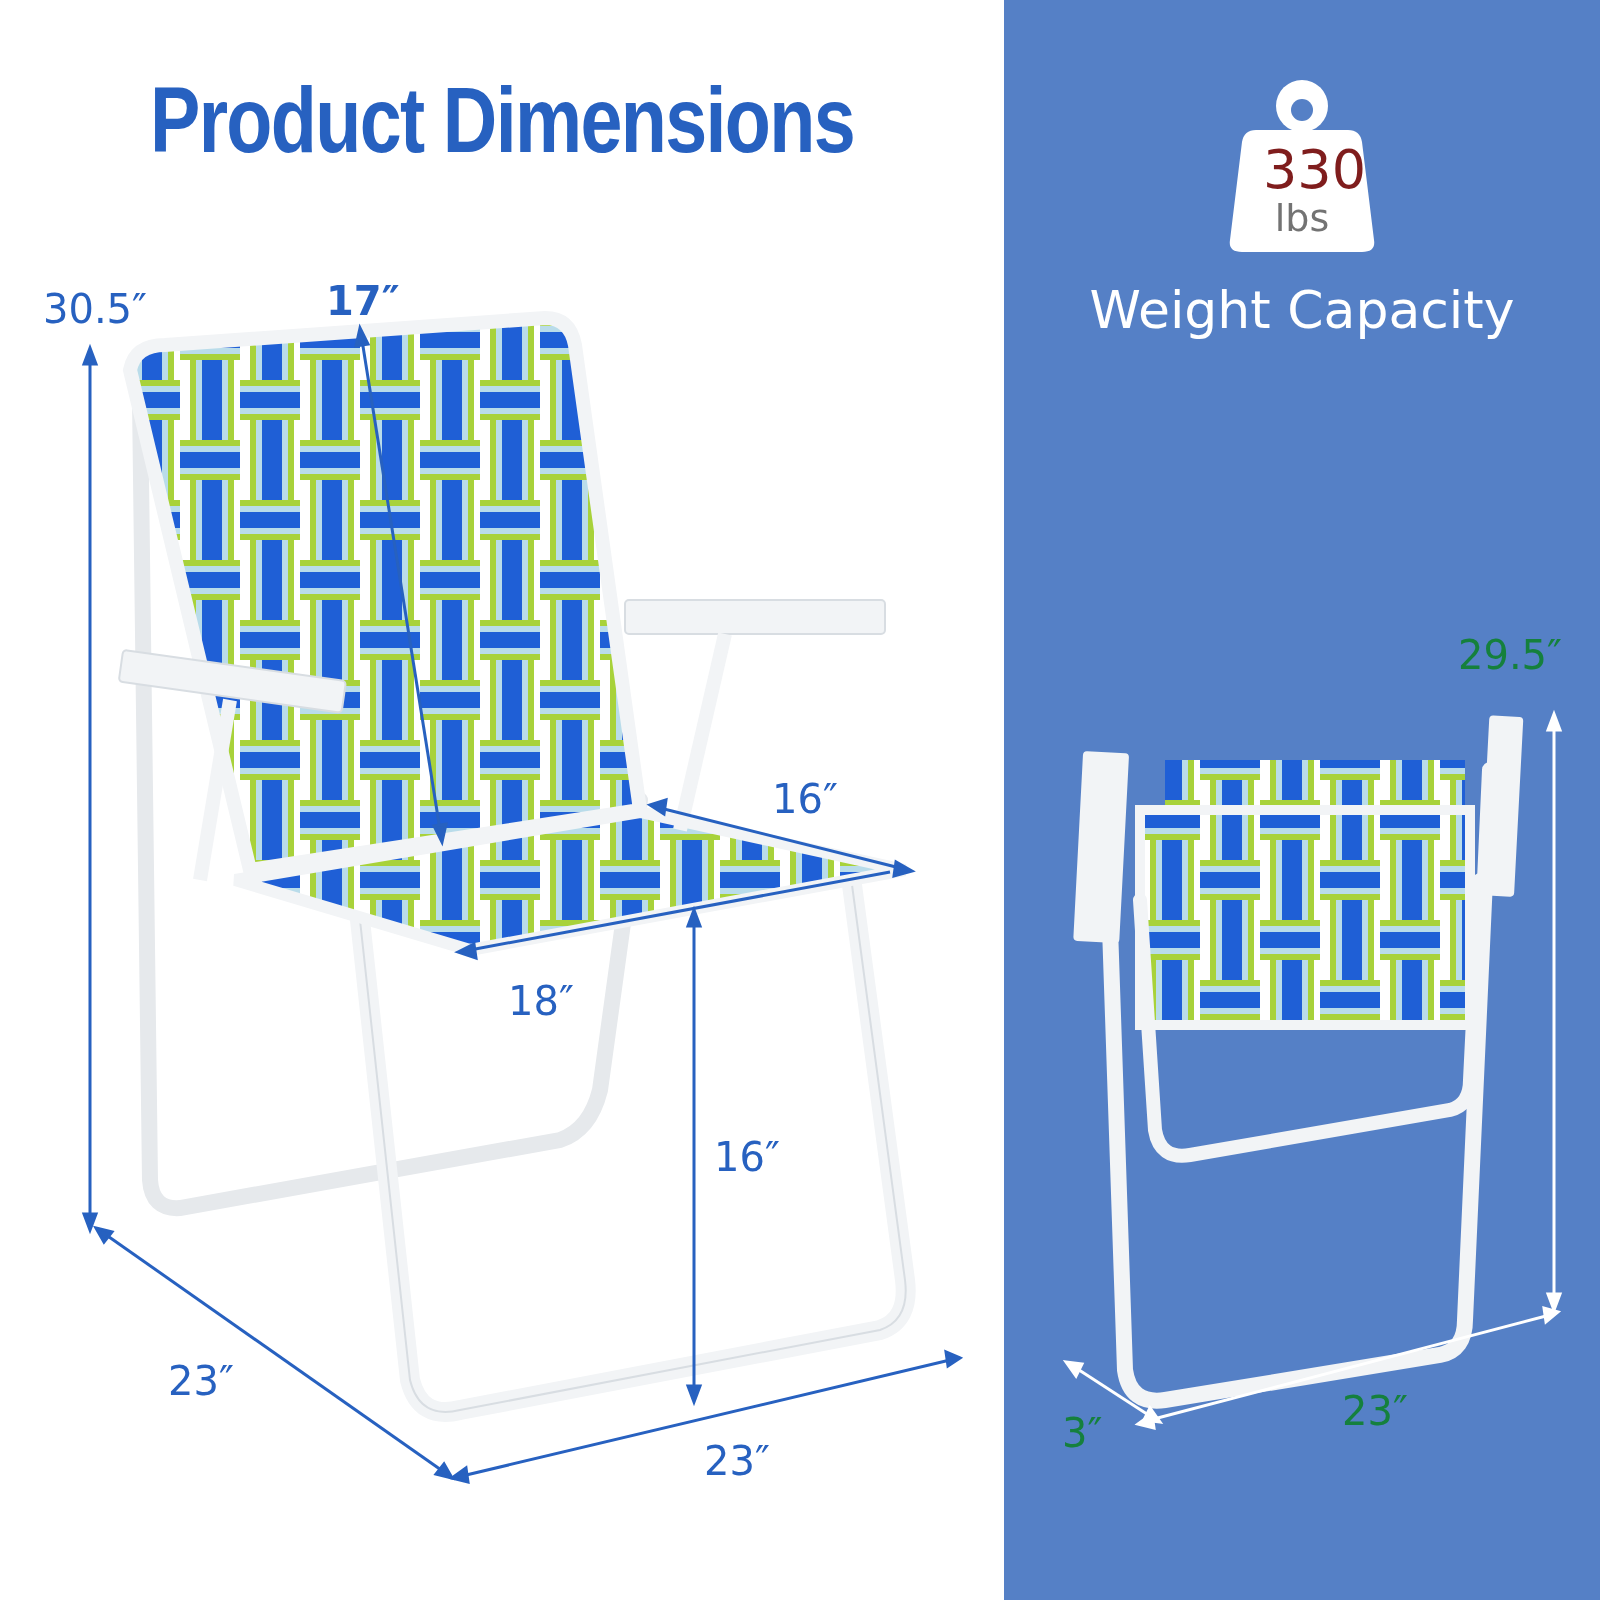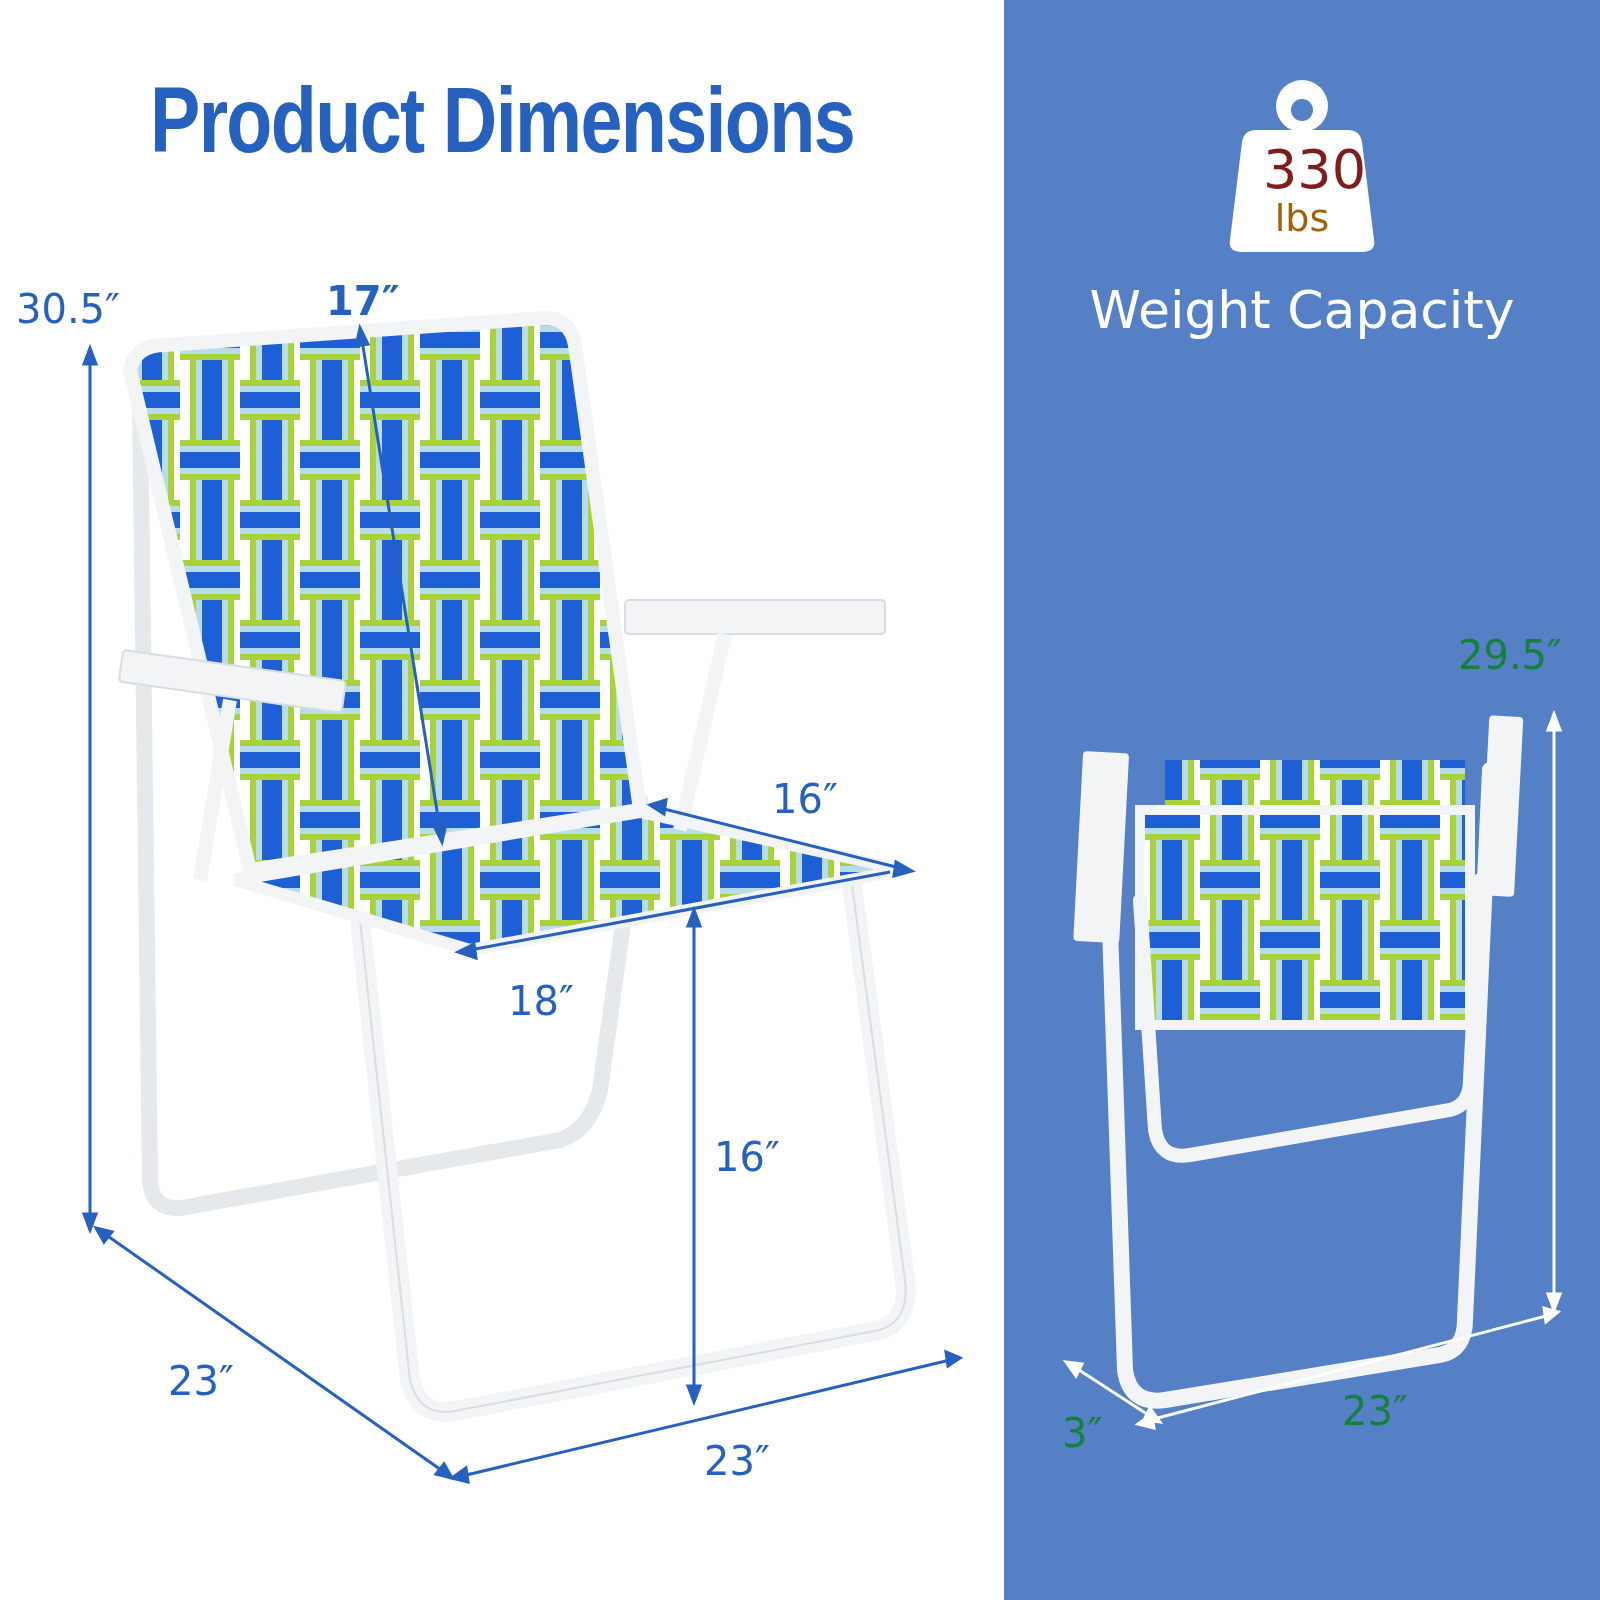--- a/index.html
+++ b/index.html
@@ -3,21 +3,21 @@
 <meta charset="utf-8">
 <style>
   html, body { margin:0; padding:0; }
   body { width:1600px; height:1600px; position:relative; overflow:hidden; background:#ffffff; font-family:"Liberation Sans", sans-serif; }
   .left { position:absolute; left:0; top:0; width:1004px; height:1600px; background:#ffffff; }
   .right { position:absolute; left:1004px; top:0; width:596px; height:1600px; background:#5580c6; }
   .title { position:absolute; left:0; width:1004px; top:68px; text-align:center; font-family:"Liberation Sans", sans-serif; font-weight:bold; font-size:92px; color:#2761c0; letter-spacing:-2px; transform:scaleX(0.82); transform-origin:center; }
   .dim { position:absolute; font-family:"DejaVu Sans", sans-serif; font-size:40px; color:#2761c0; }
   .dim.white { color:#15803d; }
   .weight-num { position:absolute; left:1263px; top:138px; width:140px; text-align:left; font-family:"DejaVu Sans", sans-serif; font-size:54px; color:#7f1d1d; }
-  .weight-unit { position:absolute; left:1232px; top:196px; width:140px; text-align:center; font-family:"DejaVu Sans", sans-serif; font-size:38px; color:#a16207; }
+  .weight-unit { position:absolute; left:1232px; top:196px; width:140px; text-align:center; font-family:"DejaVu Sans", sans-serif; font-size:38px; color:#737373; }
   .weight-label { position:absolute; left:1004px; width:596px; top:280px; text-align:center; font-family:"DejaVu Sans", sans-serif; font-size:52px; color:#ffffff; }
   svg.overlay { position:absolute; left:0; top:0; }
 </style>
 </head>
 <body>
 
 <div class="left"></div>
 <div class="right"></div>
 
 <div class="title">Product Dimensions</div>
@@ -98,21 +98,21 @@
     <polygon points="1558,1312 1544,1308 1546,1322"></polygon>
   </g>
 
   <g>
     <circle cx="1302" cy="106" r="26" fill="#ffffff"></circle>
     <circle cx="1302" cy="110" r="11" fill="#5580c6"></circle>
     <path d="M1256 130 L1348 130 Q1360 130 1362 142 L1374 240 Q1376 252 1362 252 L1242 252 Q1228 252 1230 240 L1242 142 Q1244 130 1256 130 Z" fill="#ffffff"></path>
   </g>
 </svg>
 
-<div class="dim" style="left:16px; top:286px;">30.5″</div>
+<div class="dim" style="left:43px; top:286px;">30.5″</div>
 <div class="dim" style="left:326px; top:278px;font-weight:bold;">17″</div>
 <div class="dim" style="left:772px; top:776px;">16″</div>
 <div class="dim" style="left:508px; top:978px;">18″</div>
 <div class="dim" style="left:714px; top:1134px;">16″</div>
 <div class="dim" style="left:168px; top:1358px;">23″</div>
 <div class="dim" style="left:704px; top:1438px;">23″</div>
 
 <div class="weight-num">330</div>
 <div class="weight-unit">lbs</div>
 <div class="weight-label">Weight Capacity</div>

